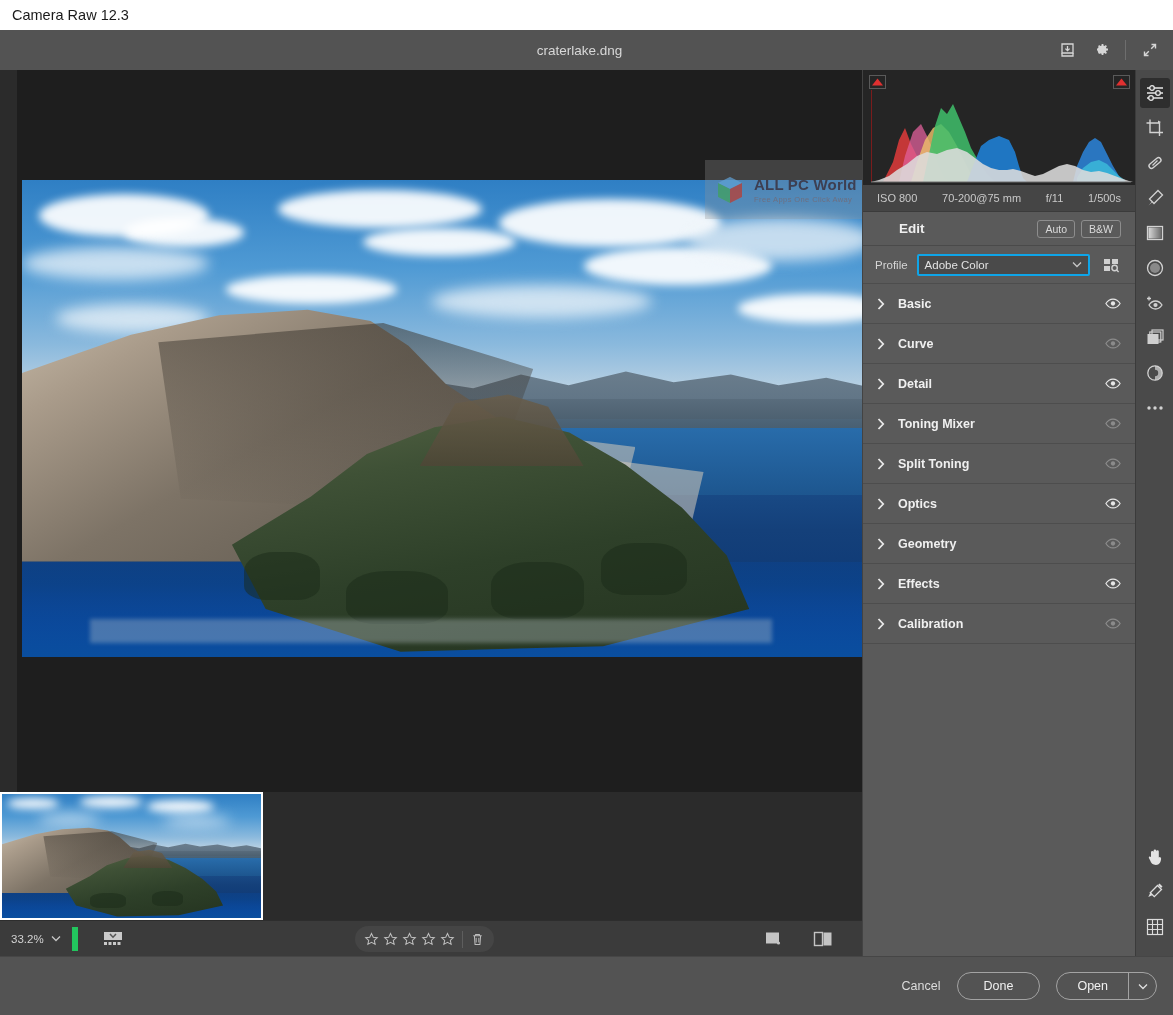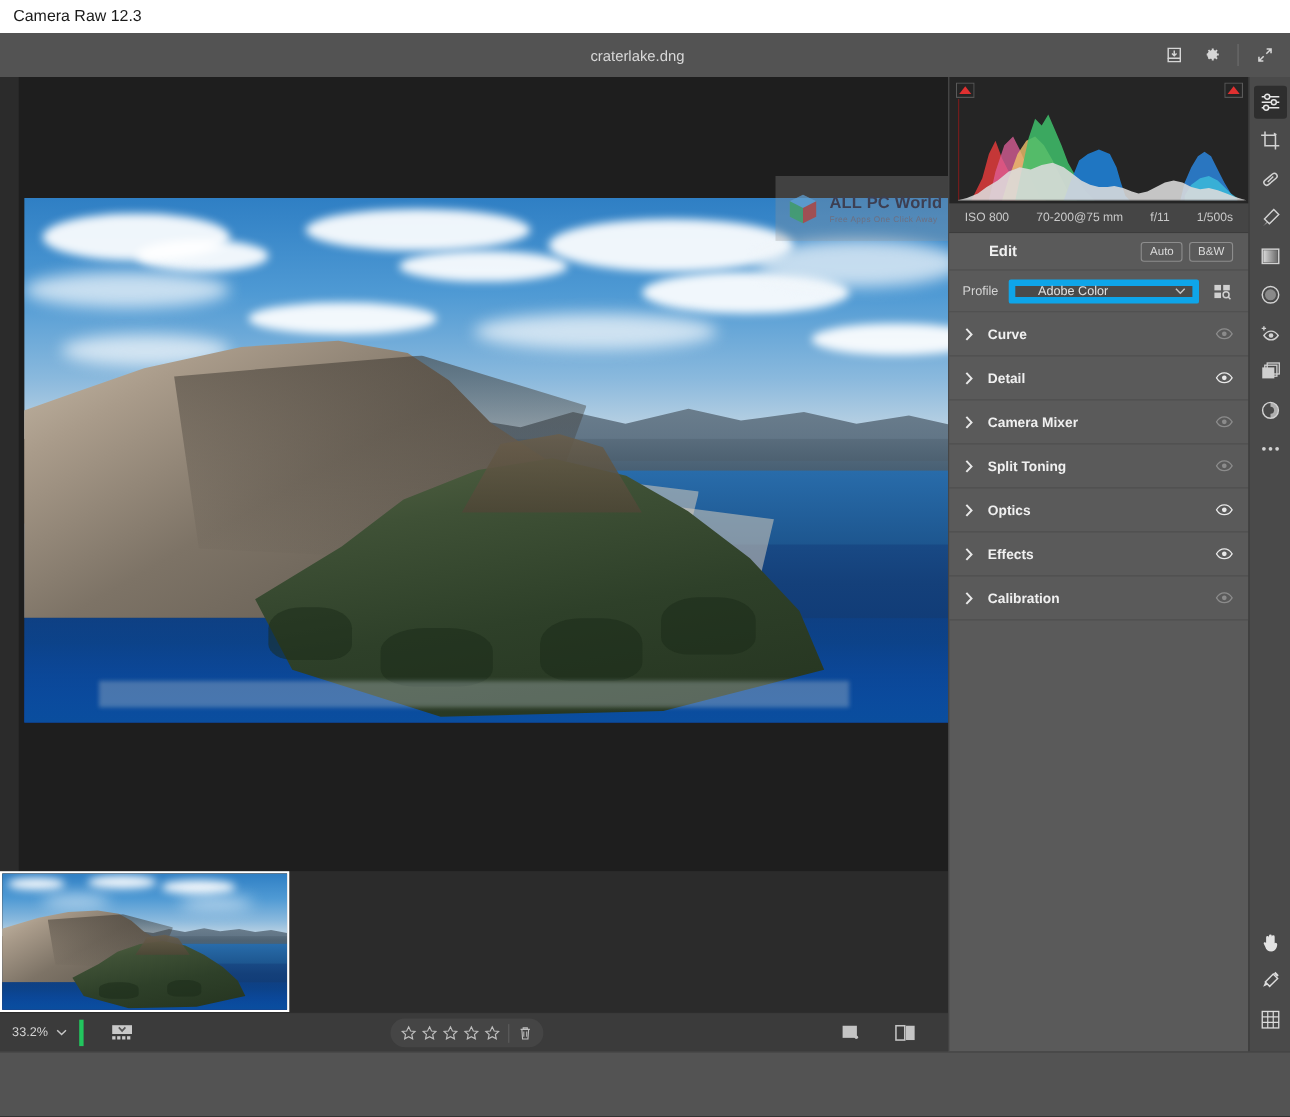--- a/index.html
+++ b/index.html
@@ -141,21 +141,21 @@
   .thumb .photo-inner { position: absolute; inset: 0; }
 
   
   .fs-bar {
     position: absolute; left: 0; top: 920px; width: 862px; height: 36px;
     background: #3b3b3b; display: flex; align-items: center;
     border-top: 1px solid #2d2d2d;
   }
   .zoombox {
     display: flex; align-items: center; gap: 7px; padding: 0 11px;
-    height: 24px; cursor: pointer; border-right: 4px solid #22c55e;
+    height: 24px; cursor: pointer; border-right: 6px solid #22c55e;
   }
   .zoombox .zl { color: #d3d3d3; font-size: 11.5px; }
   .fs-icon {
     width: 34px; height: 36px; display: flex; align-items: center;
     justify-content: center; cursor: pointer;
   }
   .stars {
     position: absolute; left: 355px; top: 5px; height: 26px;
     display: flex; align-items: center; gap: 4px;
     background: #454545; border-radius: 13px; padding: 0 9px;
@@ -197,22 +197,22 @@
     font-size: 10.5px; padding: 2px 7px; margin-left: 6px; cursor: pointer;
     background: transparent;
   }
 
   .profile-row {
     height: 38px; display: flex; align-items: center; gap: 9px;
     padding: 0 12px; background: #5a5a5a; border-bottom: 1px solid #4d4d4d;
   }
   .profile-lbl { color: #d5d5d5; font-size: 11.5px; }
   .select {
-    flex: 1; height: 22px; background: #4a4a4a; border: 6px solid #0ea5e9;
-    border-radius: 2px; display: flex; align-items: center; padding: 0 21px;
+    flex: 1; height: 22px; background: #4a4a4a; border: 2px solid #0ea5e9;
+    border-radius: 2px; display: flex; align-items: center; padding: 0 6px;
     color: #e2e2e2; font-size: 11.5px; cursor: pointer; position: relative;
   }
   .select .chev { position: absolute; right: 6px; }
   .grid-btn { width: 24px; height: 22px; display: flex; align-items: center; justify-content: center; cursor: pointer; }
 
   .sections { background: #5a5a5a; }
   .sec {
     height: 40px; display: flex; align-items: center; padding: 0 14px;
     border-bottom: 1px solid #4d4d4d; cursor: pointer;
   }
@@ -489,20 +489,30 @@
           <rect x="10" y="2" width="6" height="5" fill="#d0d0d0"></rect>
           <rect x="2" y="9" width="6" height="5" fill="#d0d0d0"></rect>
           <circle cx="12.6" cy="11" r="2.7" fill="none" stroke="#d0d0d0" stroke-width="1.4"></circle>
           <path d="M14.6 13l2 2" stroke="#d0d0d0" stroke-width="1.4"></path>
         </svg>
       </div>
     </div>
 
     <div class="sections">
 
+      <div class="sec">
+        <svg class="chev-r" width="8" height="12" viewBox="0 0 8 12">
+          <path d="M1.5 1 6.2 6 1.5 11" fill="none" stroke="#e8e8e8" stroke-width="1.8"></path>
+        </svg>
+        <span class="lbl">Basic</span>
+        <svg class="eye" viewBox="0 0 18 12">
+          <path d="M1 6C3.5 2 6.2 1 9 1s5.5 1 8 5c-2.5 4-5.2 5-8 5S3.5 10 1 6z" fill="none" stroke="#e8e8e8" stroke-width="1.3"></path>
+          <circle cx="9" cy="6" r="2.4" fill="#e8e8e8"></circle>
+        </svg>
+      </div>
 
       <div class="sec">
         <svg class="chev-r" width="8" height="12" viewBox="0 0 8 12">
           <path d="M1.5 1 6.2 6 1.5 11" fill="none" stroke="#e8e8e8" stroke-width="1.8"></path>
         </svg>
         <span class="lbl">Curve</span>
         <svg class="eye dim" viewBox="0 0 18 12">
           <path d="M1 6C3.5 2 6.2 1 9 1s5.5 1 8 5c-2.5 4-5.2 5-8 5S3.5 10 1 6z" fill="none" stroke="#e8e8e8" stroke-width="1.3"></path>
           <circle cx="9" cy="6" r="2.4" fill="#e8e8e8"></circle>
         </svg>
@@ -516,21 +526,21 @@
         <svg class="eye" viewBox="0 0 18 12">
           <path d="M1 6C3.5 2 6.2 1 9 1s5.5 1 8 5c-2.5 4-5.2 5-8 5S3.5 10 1 6z" fill="none" stroke="#e8e8e8" stroke-width="1.3"></path>
           <circle cx="9" cy="6" r="2.4" fill="#e8e8e8"></circle>
         </svg>
       </div>
 
       <div class="sec">
         <svg class="chev-r" width="8" height="12" viewBox="0 0 8 12">
           <path d="M1.5 1 6.2 6 1.5 11" fill="none" stroke="#e8e8e8" stroke-width="1.8"></path>
         </svg>
-        <span class="lbl">Camera Mixer</span>
+        <span class="lbl">Toning Mixer</span>
         <svg class="eye dim" viewBox="0 0 18 12">
           <path d="M1 6C3.5 2 6.2 1 9 1s5.5 1 8 5c-2.5 4-5.2 5-8 5S3.5 10 1 6z" fill="none" stroke="#e8e8e8" stroke-width="1.3"></path>
           <circle cx="9" cy="6" r="2.4" fill="#e8e8e8"></circle>
         </svg>
       </div>
 
       <div class="sec">
         <svg class="chev-r" width="8" height="12" viewBox="0 0 8 12">
           <path d="M1.5 1 6.2 6 1.5 11" fill="none" stroke="#e8e8e8" stroke-width="1.8"></path>
         </svg>
@@ -545,20 +555,30 @@
         <svg class="chev-r" width="8" height="12" viewBox="0 0 8 12">
           <path d="M1.5 1 6.2 6 1.5 11" fill="none" stroke="#e8e8e8" stroke-width="1.8"></path>
         </svg>
         <span class="lbl">Optics</span>
         <svg class="eye" viewBox="0 0 18 12">
           <path d="M1 6C3.5 2 6.2 1 9 1s5.5 1 8 5c-2.5 4-5.2 5-8 5S3.5 10 1 6z" fill="none" stroke="#e8e8e8" stroke-width="1.3"></path>
           <circle cx="9" cy="6" r="2.4" fill="#e8e8e8"></circle>
         </svg>
       </div>
 
+      <div class="sec">
+        <svg class="chev-r" width="8" height="12" viewBox="0 0 8 12">
+          <path d="M1.5 1 6.2 6 1.5 11" fill="none" stroke="#e8e8e8" stroke-width="1.8"></path>
+        </svg>
+        <span class="lbl">Geometry</span>
+        <svg class="eye dim" viewBox="0 0 18 12">
+          <path d="M1 6C3.5 2 6.2 1 9 1s5.5 1 8 5c-2.5 4-5.2 5-8 5S3.5 10 1 6z" fill="none" stroke="#e8e8e8" stroke-width="1.3"></path>
+          <circle cx="9" cy="6" r="2.4" fill="#e8e8e8"></circle>
+        </svg>
+      </div>
 
       <div class="sec">
         <svg class="chev-r" width="8" height="12" viewBox="0 0 8 12">
           <path d="M1.5 1 6.2 6 1.5 11" fill="none" stroke="#e8e8e8" stroke-width="1.8"></path>
         </svg>
         <span class="lbl">Effects</span>
         <svg class="eye" viewBox="0 0 18 12">
           <path d="M1 6C3.5 2 6.2 1 9 1s5.5 1 8 5c-2.5 4-5.2 5-8 5S3.5 10 1 6z" fill="none" stroke="#e8e8e8" stroke-width="1.3"></path>
           <circle cx="9" cy="6" r="2.4" fill="#e8e8e8"></circle>
         </svg>
@@ -669,15 +689,27 @@
     </div>
     <div class="rail-btn" style="margin-bottom:14px;">
       <svg width="20" height="20" viewBox="0 0 20 20">
         <rect x="2.5" y="2.5" width="15" height="15" fill="none" stroke="#dcdcdc" stroke-width="1.2"></rect>
         <path d="M7.5 2.5v15M12.5 2.5v15M2.5 7.5h15M2.5 12.5h15" stroke="#dcdcdc" stroke-width="1.1"></path>
       </svg>
     </div>
   </div>
 
   <div class="bottombar">
+    <div class="btn-group">
+      <span class="cancel">Cancel</span>
+      <button class="btn-pill">Done</button>
+      <div class="btn-split">
+        <div class="main">Open</div>
+        <div class="arrow">
+          <svg width="10" height="7" viewBox="0 0 10 7">
+            <path d="M1 1.5 5 5.5 9 1.5" fill="none" stroke="#e0e0e0" stroke-width="1.3"></path>
+          </svg>
+        </div>
+      </div>
+    </div>
   </div>
 
 </div>
 
 </body></html>

